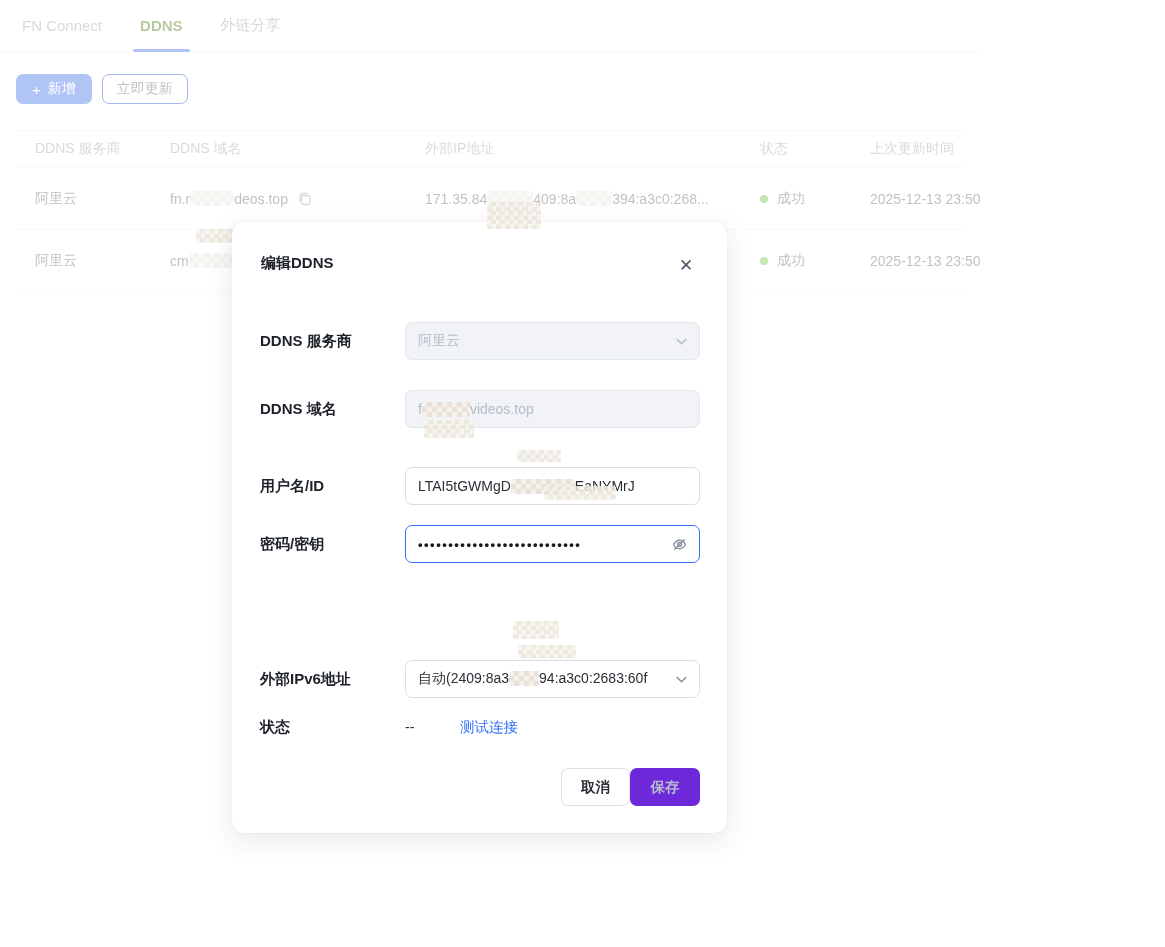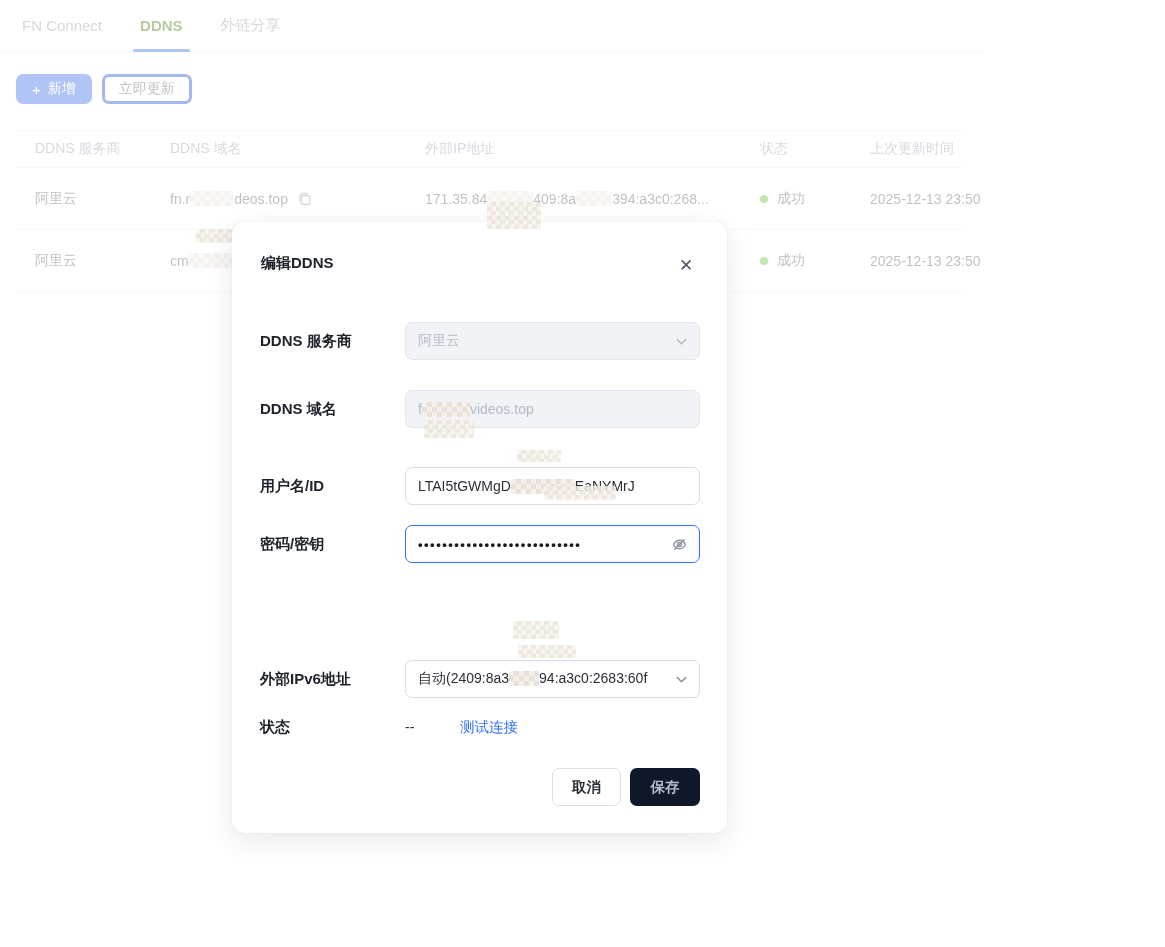--- a/index.html
+++ b/index.html
@@ -14,21 +14,21 @@
     padding:0 22px; gap:38px; }
   .tab { position:relative; display:flex; align-items:center; font-size:15px; color:#9aa0a8; cursor:pointer; }
   .tab.active { color:#4d7c0f; font-weight:bold; }
   .tab.active .underline { position:absolute; left:-7px; right:-7px; bottom:-1px; height:3px;
     background:#3a6ee8; border-radius:2px; }
 
   .toolbar { margin:22px 16px 0; display:flex; gap:10px; }
   .btn-add { background:#3a6ee8; color:#fff; border:none; border-radius:7px; height:30px;
     padding:0 16px; font-size:14px; display:flex; align-items:center; gap:7px; cursor:pointer; }
   .btn-add .plus { font-size:15px; line-height:1; }
-  .btn-update { background:#fff; border:3px solid #1d4ed8; color:#5f6570; border-radius:7px;
+  .btn-update { background:#fff; border:1px solid #1d4ed8; color:#5f6570; border-radius:7px;
     height:30px; padding:12px 14px; font-size:14px; display:flex; align-items:center; cursor:pointer; }
 
   .table { margin:26px 16px 0; font-size:14px; }
   .trow { display:grid; grid-template-columns:135px 255px 335px 110px 170px 1fr;
     align-items:center; padding-left:19px; }
   .thead { height:38px; color:#9aa3ad; border-top:1px solid #edf0f4; border-bottom:1px solid #edf0f4; }
   .tbody-row { height:62px; color:#5f6570; border-bottom:1px solid #eef1f5; }
   .cell { display:flex; align-items:center; white-space:nowrap; overflow:hidden; }
   .copy-icon { margin-left:9px; display:inline-flex; cursor:pointer; }
   .status-dot { width:8px; height:8px; border-radius:50%; background:#67c23a; margin-right:9px; flex:none; }
@@ -68,25 +68,25 @@
   .pw-dots { font-weight:bold; letter-spacing:1.5px; font-size:13px; color:#1a1a1a;
     white-space:nowrap; overflow:hidden; padding-right:26px; }
   .clip { white-space:nowrap; overflow:hidden; flex:1; padding-right:18px; }
 
   .status-field { position:absolute; left:28px; right:27px; top:493px; height:24px;
     display:flex; align-items:center; }
   .status-val-wrap { display:flex; align-items:center; }
   .dashes { font-size:14px; color:#2b2f36; width:55px; }
   .test-link { font-size:14.5px; color:#3370ff; cursor:pointer; }
 
-  .modal-footer { position:absolute; right:27px; top:546px; display:flex; gap:9px; }
+  .modal-footer { position:absolute; right:27px; top:546px; display:flex; }
   .btn-cancel { width:69px; height:38px; background:#fff; border:1px solid #dcdfe6; border-radius:7px;
     font-size:14.5px; color:#2b2f36; font-weight:bold; cursor:pointer;
     font-family:"Liberation Sans",sans-serif; }
-  .btn-save { width:70px; height:38px; background:#0f172a; border:none; border-radius:7px;
+  .btn-save { width:70px; height:38px; background:#6d28d9; border:none; border-radius:7px;
     font-size:14.5px; color:#b7bfcc; font-weight:bold; cursor:default;
     font-family:"Liberation Sans",sans-serif; }
 </style>
 </head>
 <body>
 
 <div class="stage">
 
   <div class="bg-page">
 

